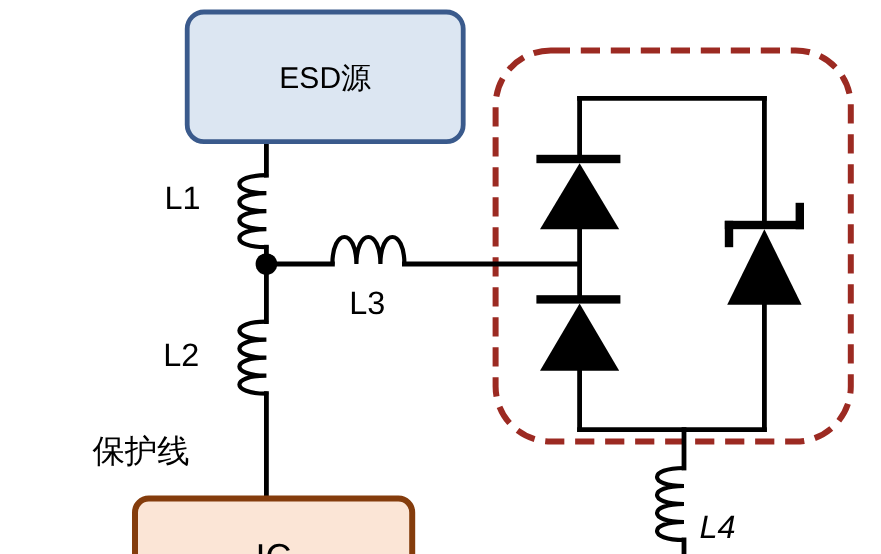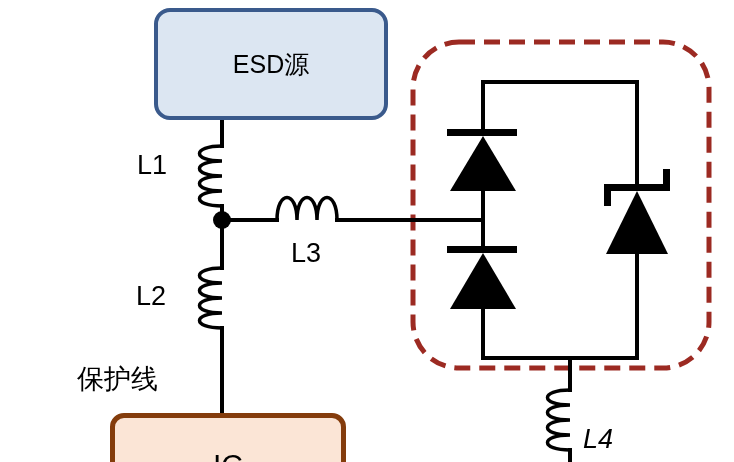--- a/index.html
+++ b/index.html
@@ -24,21 +24,21 @@
     stroke-dasharray: 16 9;
   }
 
   .label {
     position: absolute;
     white-space: nowrap;
     line-height: 1;
   }
   .ind-label { font-size: 27px; }
   .tvs-label { font-size: 31px; letter-spacing: 1px; }
-  .cn-label  { font-size: 27px; }
+  .cn-label  { font-size: 27px; font-family: Liberation Mono, monospace; }
 
   .node-box {
     position: absolute;
     box-sizing: border-box;
     display: flex;
     align-items: center;
     justify-content: center;
   }
   .esd-box {
     left: 108px; top: 8px; width: 234px; height: 112px;

